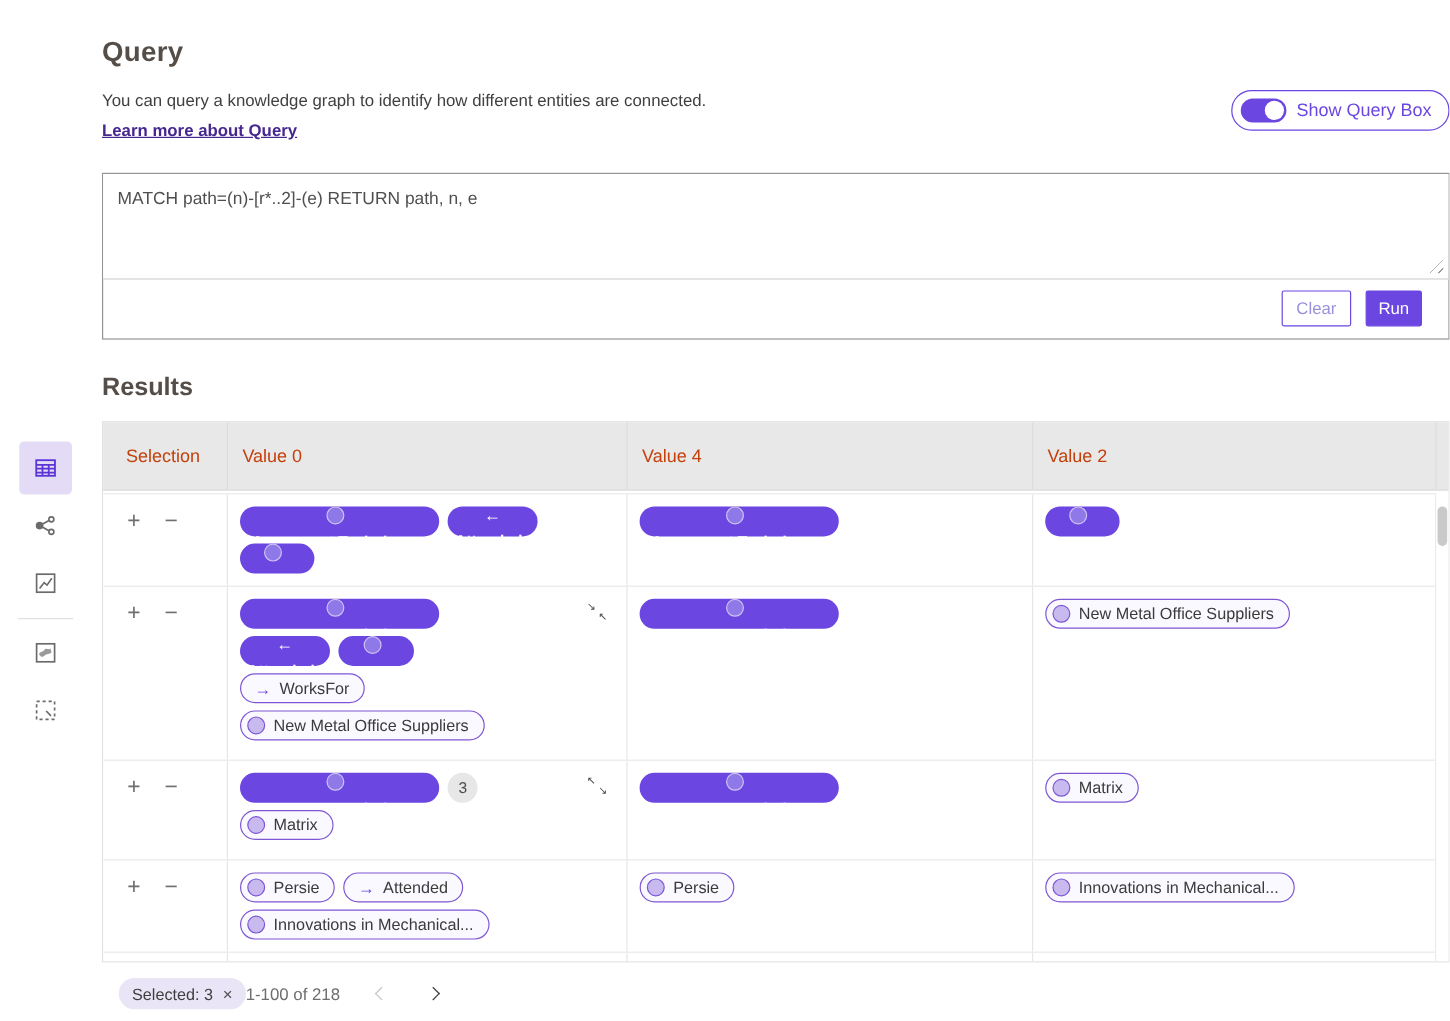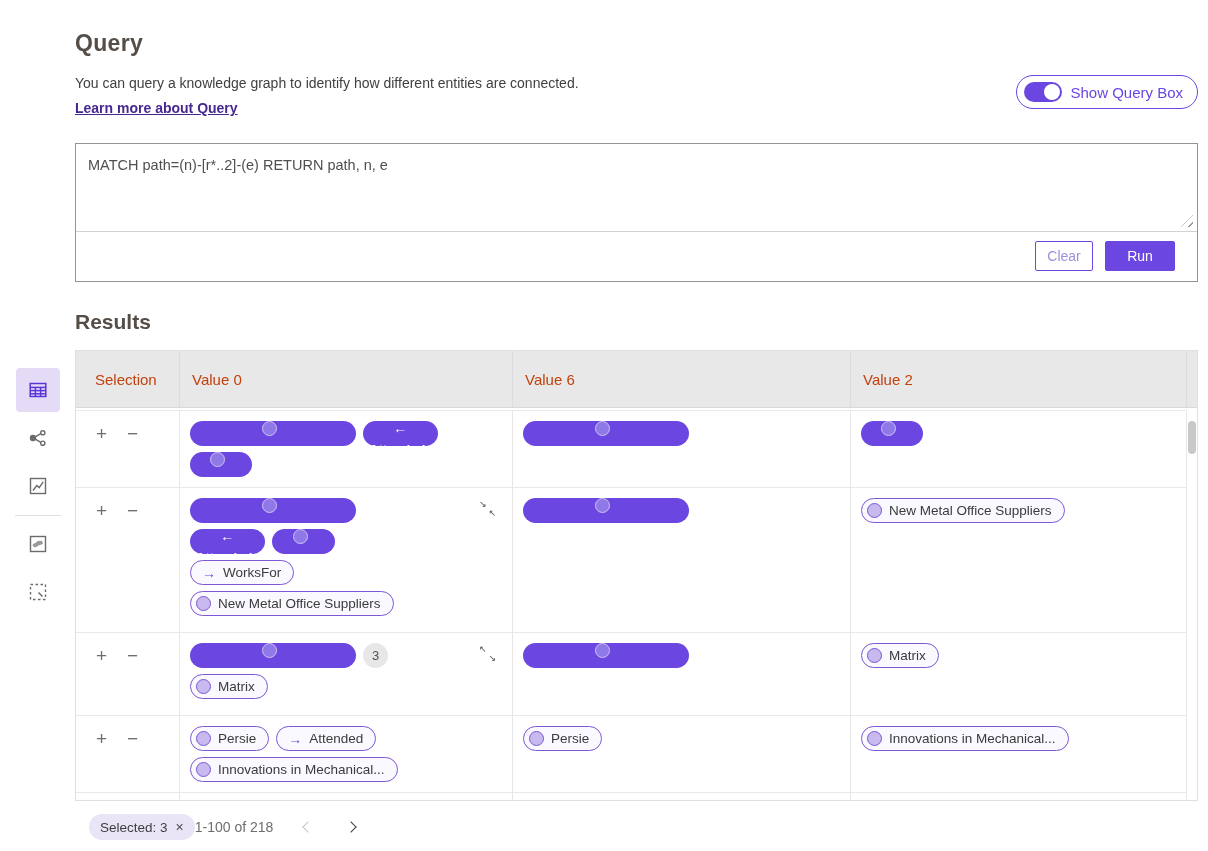--- a/index.html
+++ b/index.html
@@ -2,21 +2,21 @@
 <html style="--accent: #6b46e1;"><head>
 <meta charset="utf-8">
 <title>Query</title>
 <style>
   * { box-sizing: border-box; }
   html,body { margin:0; padding:0; }
   body {
     width:1208px; height:851px; background:#fff; overflow:hidden; position:relative;
     font-family:"Liberation Sans", sans-serif; color:#3d3d3d;
   }
-  .content { position:absolute; left:75px; top:0; width:1123px; }
+  .content { position:absolute; left:85px; top:0; width:1123px; }
 
   
   .page-header { position:relative; }
   .page-title { margin:30px 0 0; font-size:23px; font-weight:700; color:#554e48; letter-spacing:.3px; }
   .desc { margin:18px 0 0; font-size:14px; color:#404040; }
   .learn-link { display:inline-block; margin-top:9px; font-size:14px; font-weight:700; color:#45278f; text-decoration:underline; cursor:pointer; }
   .toggle-pill {
     position:absolute; right:0; top:45px; height:34px; border:1px solid var(--accent);
     border-radius:17px; display:flex; align-items:center; gap:8px; padding:0 14px 0 7px;
     color:var(--accent); font-size:15px; background:#fff; cursor:pointer;
@@ -32,21 +32,21 @@
     padding:13px 12px; font-family:"Liberation Sans", sans-serif; font-size:14.5px; color:#4f4f4f; outline:none;
   }
   .resize-handle {
     position:absolute; right:4px; bottom:5px; width:12px; height:12px; pointer-events:none;
     background:repeating-linear-gradient(135deg, transparent 0 2px, #9a9a9a 2px 3.4px, transparent 3.4px 5.5px);
     clip-path:polygon(100% 0, 100% 100%, 0 100%);
   }
   .query-actions { display:flex; justify-content:flex-end; gap:12px; padding:9px 22px 10px; }
   .btn { height:30px; font-family:"Liberation Sans", sans-serif; font-size:14px; border-radius:2px; cursor:pointer; }
   .btn-clear { width:58px; background:#fff; border:1px solid var(--accent); color:#9a92da; }
-  .btn-run { width:70px; background:var(--accent); border:1px solid var(--accent); color:#fff; }
+  .btn-run { width:47px; background:var(--accent); border:1px solid var(--accent); color:#fff; }
 
   
   .results-title { margin:28px 0 0; font-size:21px; font-weight:700; color:#554e48; }
   .results-table { margin-top:16px; border:1px solid #e0e0e0; }
   .thead {
     display:grid; grid-template-columns:104px 333px 338px 336px auto; background:#e9e8e8;
     height:57px; align-items:center; border-bottom:1px solid #d8d8d8;
   }
   .hcell { font-size:15px; color:#c2410c; padding-left:12px; height:100%; display:flex; align-items:center; border-right:1px solid #dddcdc; }
   .hcell:first-child { padding-left:19px; }
@@ -182,21 +182,21 @@
       <button class="btn btn-run">Run</button>
     </div>
   </div>
 
   <h2 class="results-title">Results</h2>
 
   <div class="results-table">
     <div class="thead">
         <div class="hcell">Selection</div>
         <div class="hcell">Value 0</div>
-        <div class="hcell">Value 6</div>
+        <div class="hcell">Value 4</div>
         <div class="hcell">Value 2</div>
       </div>
     <div class="tbody">
       <div class="spacer"></div>
 
       <div class="trow">
           <div class="sel-cell cell" style="border-right: 1px solid rgb(231, 231, 231);">
             <button class="sel-btn">+</button>
             <button class="sel-btn">−</button>
           </div>

